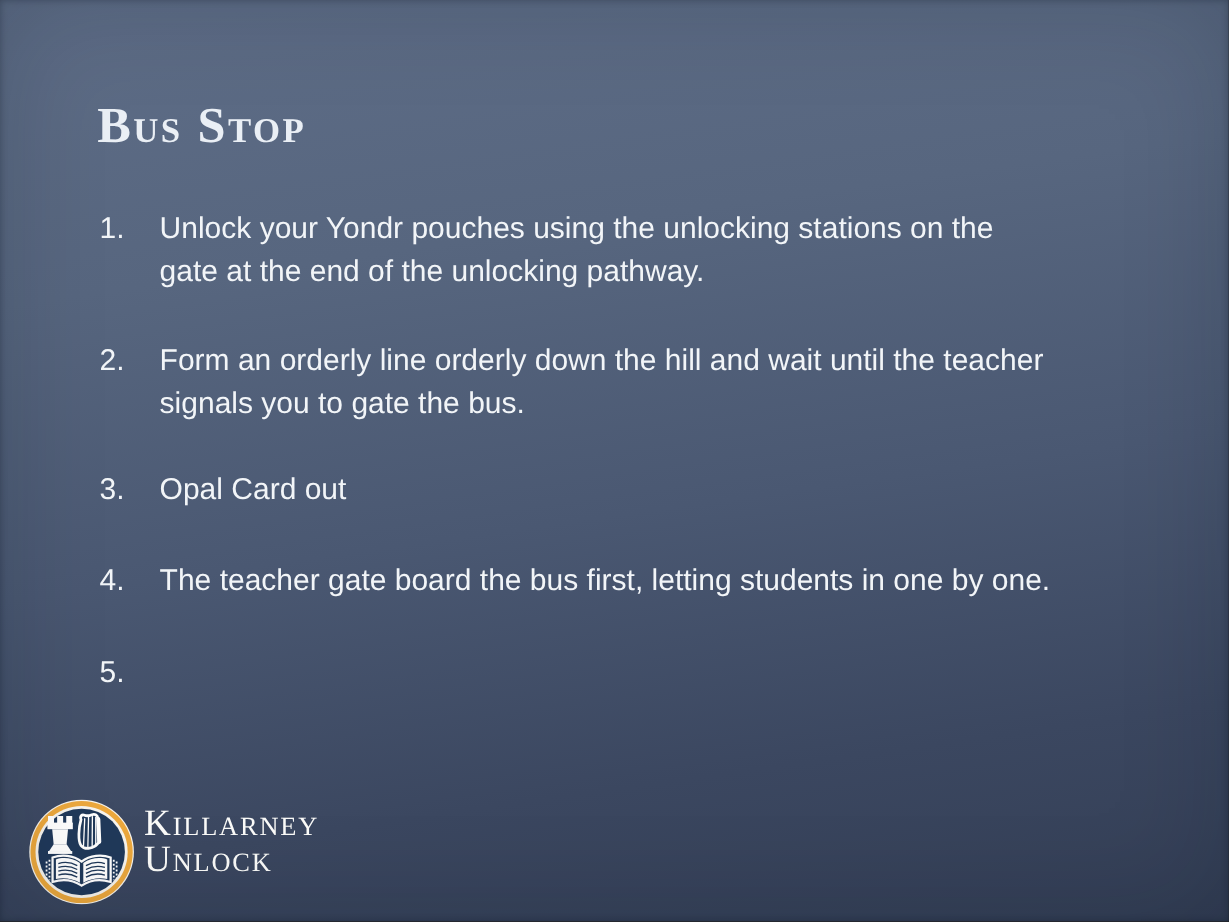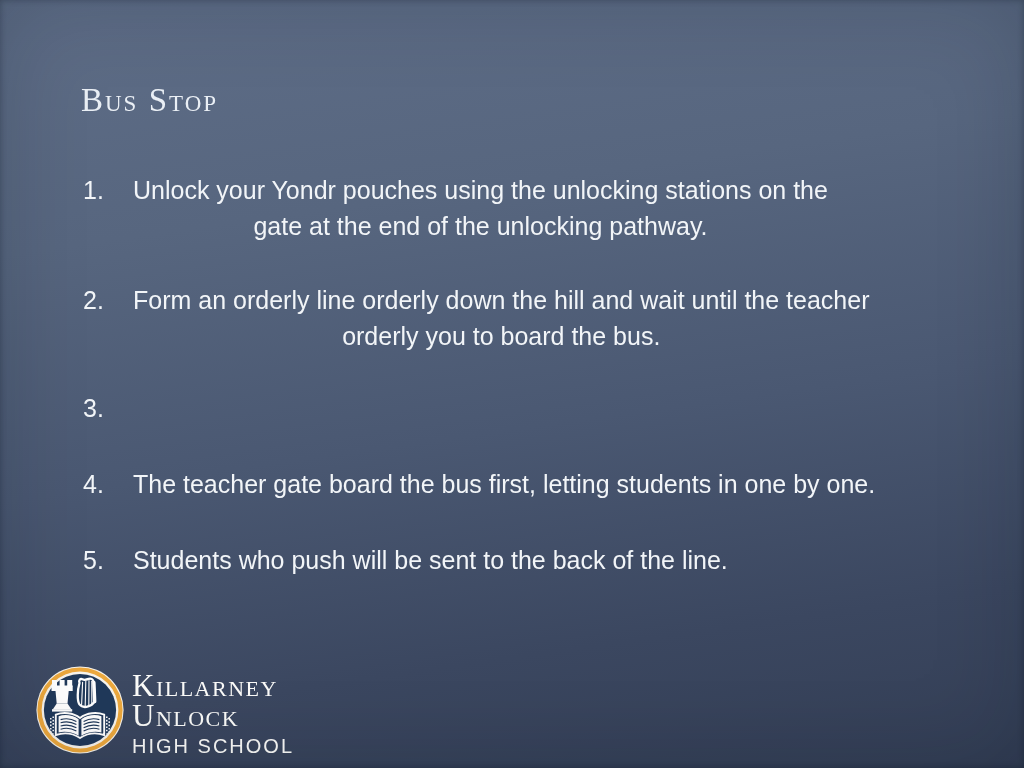--- a/index.html
+++ b/index.html
@@ -10,34 +10,34 @@
     background:linear-gradient(172deg,#5e6d87 0%,#57667f 28%,#4a5872 55%,#3b4760 80%,#333e55 100%);
     font-family:"Liberation Sans",sans-serif;
   }
   .slide::after{
     content:'';position:absolute;inset:0;pointer-events:none;
     box-shadow:inset 0 0 90px rgba(8,14,26,.18), inset 0 0 6px rgba(8,14,26,.30);
   }
   .title{
     position:absolute;left:81px;top:82px;margin:0;
     font-family:"Liberation Serif",serif;
-    font-variant:small-caps;font-weight:400;
-    font-size:33px;line-height:1.1;
+    font-variant:small-caps;font-weight:700;
+    font-size:42px;line-height:1.1;
     letter-spacing:2px;color:#eaeff5;
   }
   .list{position:absolute;left:83px;top:172px;width:880px;}
   .item{display:flex;color:#f2f5f8;font-size:25px;line-height:36px;}
   .item .num{width:50px;flex:none;}
-  .item .txt .line{white-space:nowrap;text-align:center;}
+  .item .txt .line{white-space:nowrap;}
   .mb1{margin-bottom:38px;}
   .mb2{margin-bottom:36px;}
   .mb3{margin-bottom:40px;}
   .mb4{margin-bottom:40px;}
 
-  .logo{position:absolute;left:36px;top:666px;display:flex;align-items:flex-start;}
+  .logo{position:absolute;left:24px;top:666px;display:flex;align-items:flex-start;}
   .emblem{width:88px;height:88px;flex:none;}
   .logo-text{margin-left:8px;padding-top:5px;color:#fbfbf9;}
   .logo-l1,.logo-l2{
     font-family:"Liberation Serif",serif;
     font-variant:small-caps;
     font-size:31px;letter-spacing:1.5px;line-height:29px;
   }
   .logo-l2{line-height:31px;}
   .logo-l3{
     font-family:"Liberation Sans",sans-serif;
@@ -58,40 +58,40 @@
       <div class="txt">
         <div class="line">Unlock your Yondr pouches using the unlocking stations on the</div>
         <div class="line">gate at the end of the unlocking pathway.</div>
       </div>
     </div>
 
     <div class="item mb2">
       <span class="num">2.</span>
       <div class="txt">
         <div class="line">Form an orderly line orderly down the hill and wait until the teacher</div>
-        <div class="line">orderly you to board the bus.</div>
+        <div class="line">signals you to gate the bus.</div>
       </div>
     </div>
 
     <div class="item mb3">
       <span class="num">3.</span>
+      <div class="txt">
+        <div class="line">Opal Card out</div>
+      </div>
     </div>
 
     <div class="item mb4">
       <span class="num">4.</span>
       <div class="txt">
         <div class="line">The teacher gate board the bus first, letting students in one by one.</div>
       </div>
     </div>
 
     <div class="item">
       <span class="num">5.</span>
-      <div class="txt">
-        <div class="line">Students who push will be sent to the back of the line.</div>
-      </div>
     </div>
 
   </div>
 
   <div class="logo">
     <svg class="emblem" viewBox="0 0 88 88" aria-hidden="true">
 
       <circle cx="44" cy="44" r="43.6" fill="#f7f4ed"></circle>
       <circle cx="44" cy="44" r="42.6" fill="#eca83d"></circle>
       <circle cx="44" cy="44" r="38.4" fill="#f7f4ed"></circle>
@@ -135,17 +135,16 @@
           <line x1="14.8" y1="52" x2="14.8" y2="66"></line>
           <line x1="70.8" y1="50.5" x2="70.8" y2="67.5"></line>
           <line x1="73.2" y1="52" x2="73.2" y2="66"></line>
         </g>
       </g>
     </svg>
 
     <div class="logo-text">
       <div class="logo-l1">Killarney</div>
       <div class="logo-l2">Unlock</div>
-      <div class="logo-l3">HIGH SCHOOL</div>
     </div>
   </div>
 
 </div>
 
 </body></html>

